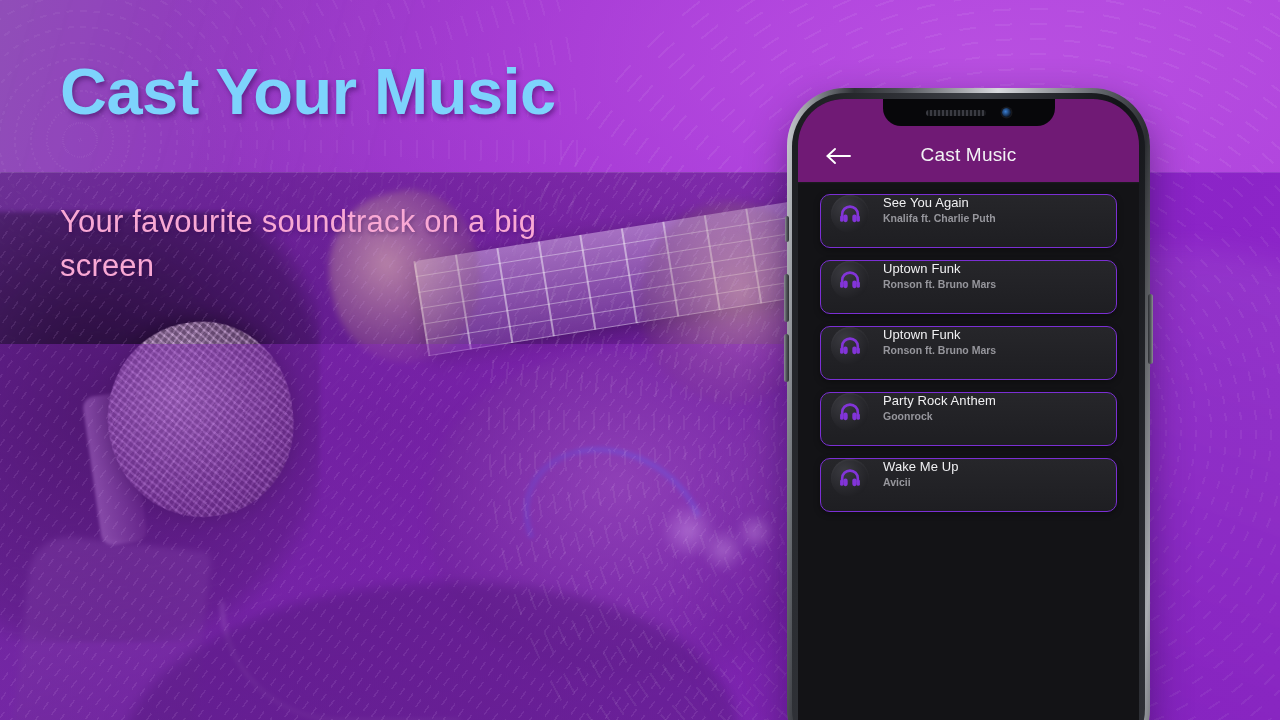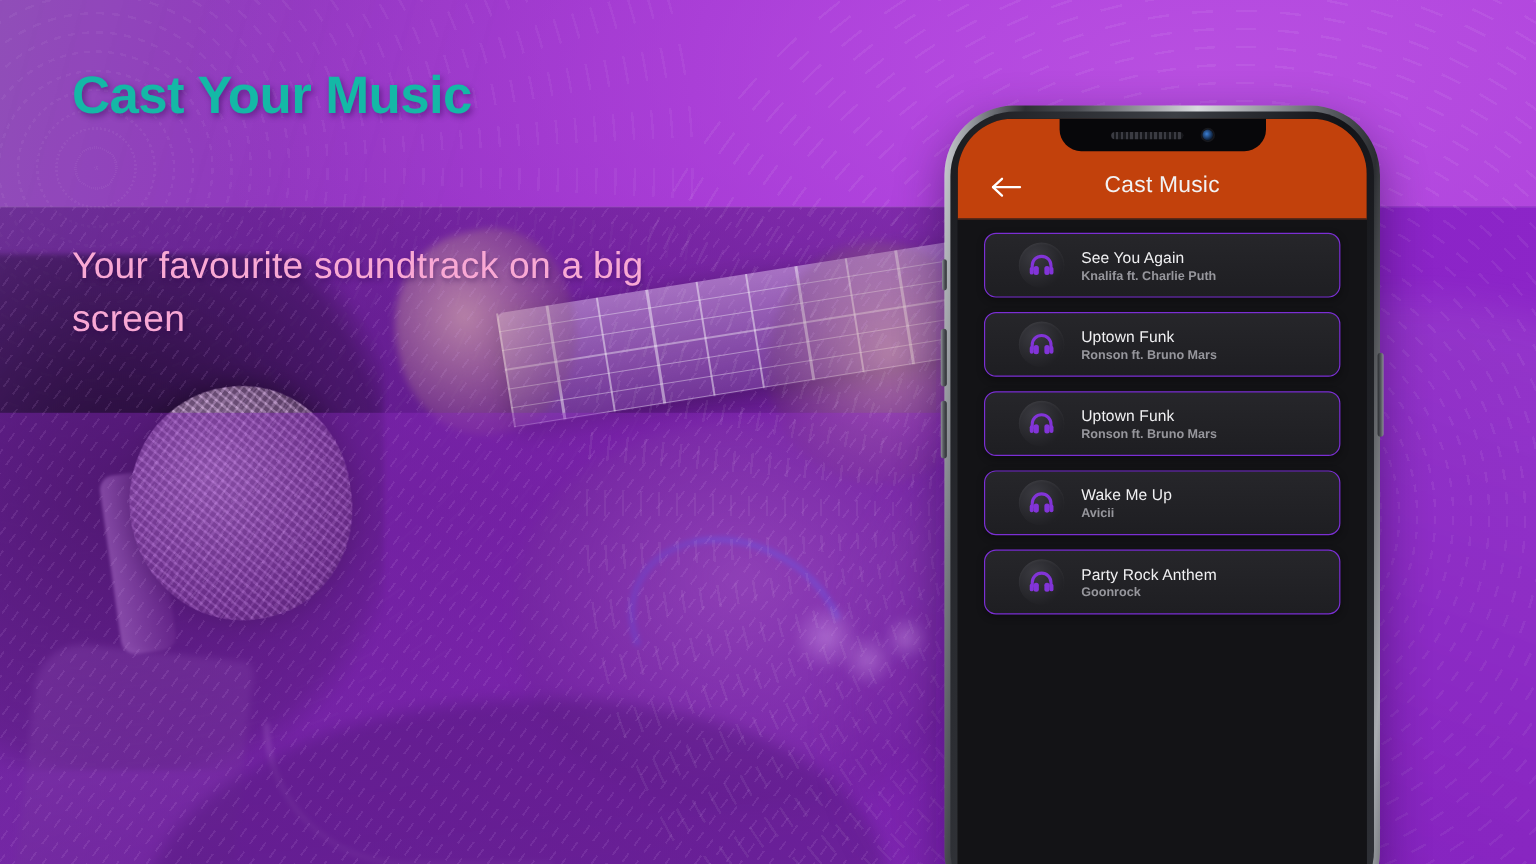--- a/index.html
+++ b/index.html
@@ -165,21 +165,21 @@
     mix-blend-mode:normal;
   }
   .right-cover{
     position:absolute; right:0; top:172px; width:500px; bottom:0;
     background:linear-gradient(95deg, rgba(134,40,190,0) 0%, #8a23c6 22%, #8c25c8 100%);
   }
 
   
   .headline{
     position:absolute; left:60px; top:56px;
-    font-size:44px; font-weight:bold; color:#14b8a6;
+    font-size:65px; font-weight:bold; color:#7dd3fc;
     letter-spacing:-0.5px; line-height:1.1;
     text-shadow:2px 3px 5px rgba(40,0,70,.45);
     white-space:nowrap;
   }
   .subhead{
     position:absolute; left:60px; top:200px; width:560px;
     font-size:31px; font-weight:400; color:#f9a8d4;
     line-height:1.42; letter-spacing:0.2px;
     text-shadow:1px 2px 4px rgba(40,0,70,.4);
   }
@@ -218,43 +218,43 @@
     background:repeating-linear-gradient(90deg,#3a3b42 0 2px,#15161a 2px 4px);
   }
   .cam{
     width:9px; height:9px; border-radius:50%;
     background:radial-gradient(circle at 40% 40%, #3a7fd5, #0d1c33 70%);
     box-shadow:0 0 0 1.5px #17181d;
   }
 
   .app-header{
     position:relative; height:84px;
-    background:#c2410c;
+    background:#701a75;
     display:flex; align-items:flex-end; padding:0 0 16px 0;
     border-bottom:1px solid #1a1a1e;
   }
   .back-arrow{
     position:absolute; left:28px; bottom:16px;
     width:26px; height:20px; color:#fff;
   }
   .app-title{
     width:100%; text-align:center;
     color:#f2f2f4; font-size:19px; font-weight:400; letter-spacing:.2px;
   }
 
   .song-list{
     position:absolute; left:0; right:0; top:85px; bottom:0;
     background:#131316;
     padding:10px 22px 0 22px;
     overflow:hidden;
   }
   .song-row{
-    display:flex; align-items:center; gap:14px;
+    display:flex; gap:14px;
     height:54px; margin-bottom:12px;
-    padding:0 28px;
+    padding:0 10px;
     border:1px solid #7b2fd4;
     border-radius:10px;
     background:linear-gradient(180deg,#26262a,#1e1e22);
     box-shadow:0 2px 6px rgba(0,0,0,.35);
   }
   .song-thumb{
     flex:0 0 auto; width:38px; height:38px; border-radius:50%;
     background:radial-gradient(circle at 35% 30%, #3a3a40, #202024 75%);
     display:flex; align-items:center; justify-content:center;
     box-shadow:inset 0 1px 2px rgba(255,255,255,.06);
@@ -398,38 +398,38 @@
           <div class="song-thumb">
             <svg width="22" height="20" viewBox="0 0 22 20">
               <path d="M3.2 13.5 V10.3 C3.2 5.9 6.7 2.6 11 2.6 C15.3 2.6 18.8 5.9 18.8 10.3 V13.5" stroke="#8234d8" stroke-width="2.6" fill="none" stroke-linecap="round"></path>
               <rect x="1.1" y="11.4" width="3.3" height="6.4" rx="1.6" fill="#8234d8"></rect>
               <rect x="17.6" y="11.4" width="3.3" height="6.4" rx="1.6" fill="#8234d8"></rect>
               <rect x="4.3" y="10.6" width="4.4" height="7.6" rx="2.1" fill="#8234d8"></rect>
               <rect x="13.3" y="10.6" width="4.4" height="7.6" rx="2.1" fill="#8234d8"></rect>
             </svg>
           </div>
           <div class="song-meta">
-            <div class="song-title">Wake Me Up</div>
-            <div class="song-artist">Avicii</div>
+            <div class="song-title">Party Rock Anthem</div>
+            <div class="song-artist">Goonrock</div>
           </div>
         </div>
 
         <div class="song-row">
           <div class="song-thumb">
             <svg width="22" height="20" viewBox="0 0 22 20">
               <path d="M3.2 13.5 V10.3 C3.2 5.9 6.7 2.6 11 2.6 C15.3 2.6 18.8 5.9 18.8 10.3 V13.5" stroke="#8234d8" stroke-width="2.6" fill="none" stroke-linecap="round"></path>
               <rect x="1.1" y="11.4" width="3.3" height="6.4" rx="1.6" fill="#8234d8"></rect>
               <rect x="17.6" y="11.4" width="3.3" height="6.4" rx="1.6" fill="#8234d8"></rect>
               <rect x="4.3" y="10.6" width="4.4" height="7.6" rx="2.1" fill="#8234d8"></rect>
               <rect x="13.3" y="10.6" width="4.4" height="7.6" rx="2.1" fill="#8234d8"></rect>
             </svg>
           </div>
           <div class="song-meta">
-            <div class="song-title">Party Rock Anthem</div>
-            <div class="song-artist">Goonrock</div>
+            <div class="song-title">Wake Me Up</div>
+            <div class="song-artist">Avicii</div>
           </div>
         </div>
 
 
       </div>
     </div>
   </div>
 
 </div>
 

